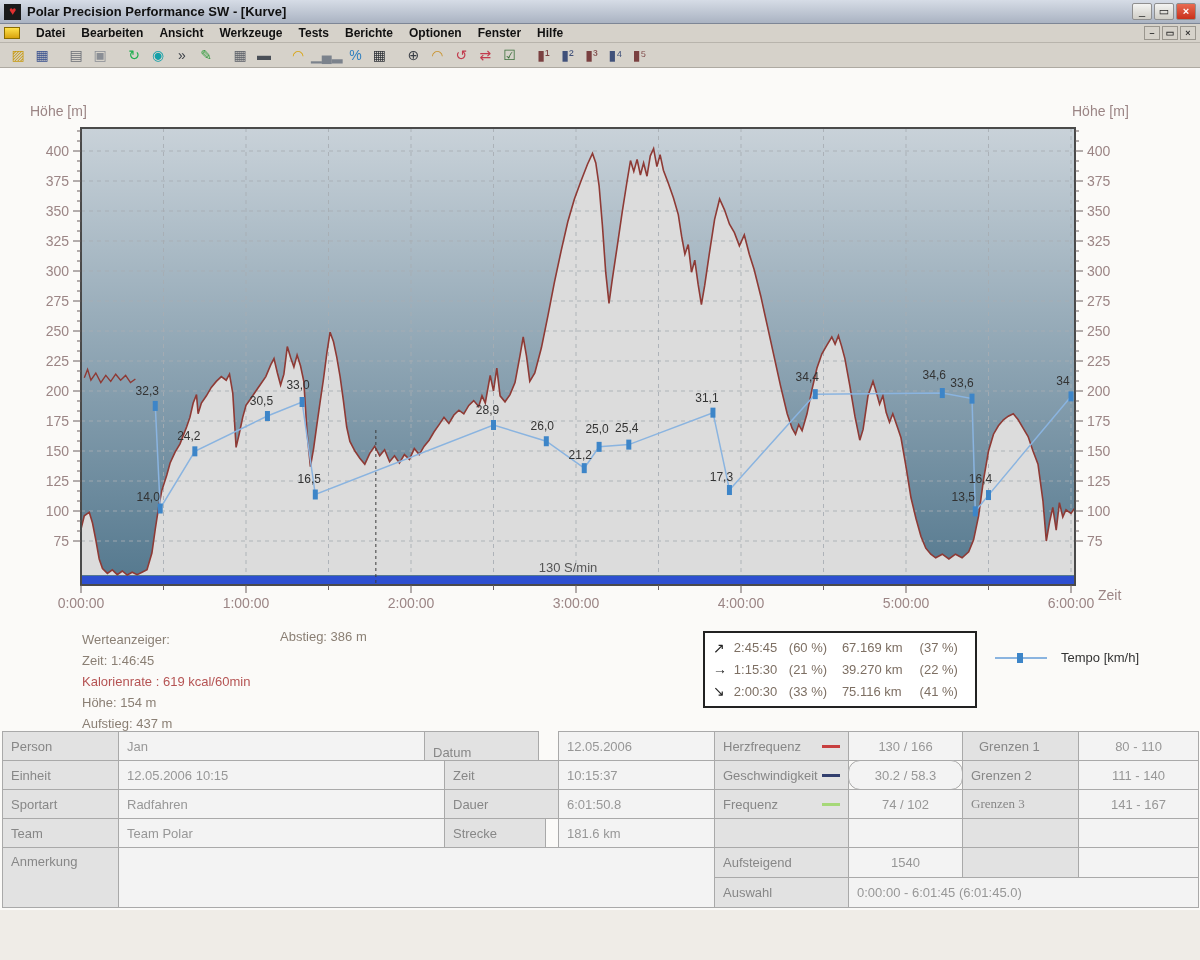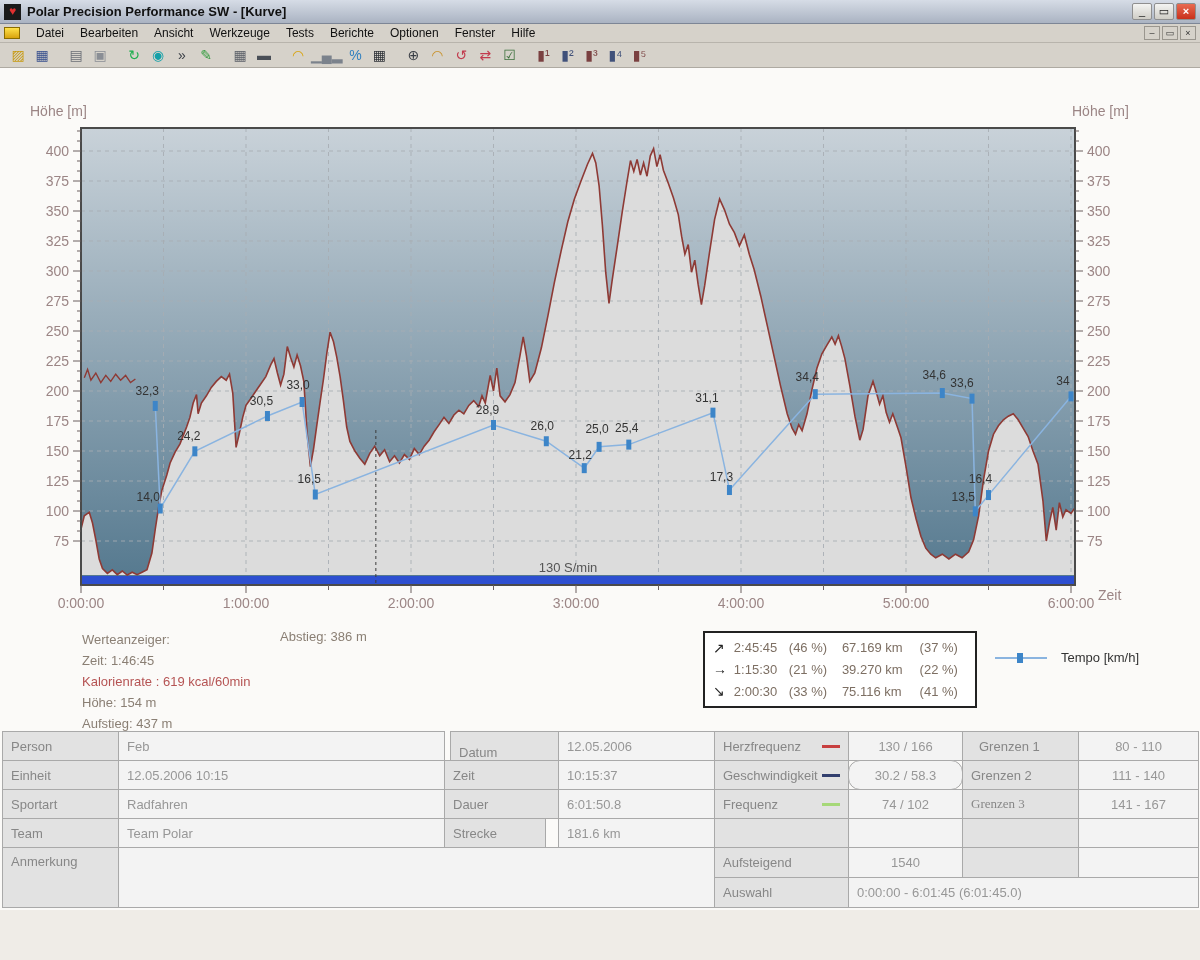--- a/index.html
+++ b/index.html
@@ -15,21 +15,21 @@
     font-size:12px; line-height:15px; text-align:center; margin-right:6px; }
   .title-text { font-size:13px; font-weight:bold; color:#111; }
   .winbtns { margin-left:auto; display:flex; gap:2px; }
   .wbtn { width:20px; height:17px; background:linear-gradient(#f4f4f2,#cfcdc6);
     border:1px solid #8f8f8f; font-size:11px; line-height:15px; text-align:center;
     color:#222; border-radius:2px; }
   .wbtn.close { background:linear-gradient(#e86b52,#c9311c); color:#fff; font-weight:bold; }
 
   .menubar { position:absolute; left:0; top:24px; width:1200px; height:19px;
     background:#d6d2ca; border-bottom:1px solid #b8b4ac; display:flex;
-    align-items:center; padding:0 4px; z-index:30; }
+    align-items:center; padding:0 4px; z-index:30;font-weight:bold; }
   .child-icon { width:16px; height:12px; background:linear-gradient(#ffe24a,#d9a40e);
     border:1px solid #8a6d00; margin-right:8px; }
   .menu-item { font-size:12px; color:#111; padding:1px 8px; }
   .mini-btns { margin-left:auto; display:flex; gap:2px; }
   .mbtn { width:16px; height:14px; background:#d6d2ca; border:1px solid #9a968e;
     font-size:9px; line-height:12px; text-align:center; color:#333; }
 
   .toolbar { position:absolute; left:0; top:43px; width:1200px; height:25px;
     background:#d6d2ca; border-bottom:1px solid #aeaaa2; display:flex;
     align-items:center; padding:0 6px; z-index:30; }
@@ -362,21 +362,21 @@
     <div class="info-red">Kalorienrate : 619 kcal/60min</div>
     <div>Höhe: 154 m</div>
     <div>Aufstieg: 437 m</div>
   </div>
   <div class="abstieg">Abstieg: 386 m</div>
 
   <div class="dir-box">
     <div class="dir-row">
       <span class="dir-arrow">↗</span>
       <span class="dir-time">2:45:45</span>
-      <span class="dir-tpct">(46 %)</span>
+      <span class="dir-tpct">(60 %)</span>
       <span class="dir-dist">67.169 km</span>
       <span class="dir-dpct">(37 %)</span>
     </div>
     <div class="dir-row">
       <span class="dir-arrow">→</span>
       <span class="dir-time">1:15:30</span>
       <span class="dir-tpct">(21 %)</span>
       <span class="dir-dist">39.270 km</span>
       <span class="dir-dpct">(22 %)</span>
     </div>
@@ -391,22 +391,22 @@
 
   <div class="tempo-legend">
     <div class="tempo-line">
       <div class="tempo-sq"></div>
     </div>
     <div class="tempo-text">Tempo [km/h]</div>
   </div>
 
   <div id="data-table">
       <div class="cell lbl" style="left: 0px; top: 0px; width: 117px; height: 30px;">Person</div>
-      <div class="cell val" style="left: 116px; top: 0px; width: 327px; height: 30px;">Feb</div>
-      <div class="cell lbl" style="left: 448px; top: 0px; width: 115px; height: 42px;">Datum</div>
+      <div class="cell val" style="left: 116px; top: 0px; width: 327px; height: 30px;">Jan</div>
+      <div class="cell lbl" style="left: 422px; top: 0px; width: 115px; height: 42px;">Datum</div>
       <div class="cell val" style="left: 556px; top: 0px; width: 157px; height: 30px;">12.05.2006</div>
       <div class="cell lbl" style="left: 712px; top: 0px; width: 135px; height: 30px;">Herzfrequenz<span class="chip" style="background: rgb(200, 64, 64);"></span></div>
       <div class="cell val center" style="left: 846px; top: 0px; width: 115px; height: 30px;">130 / 166</div>
       <div class="cell lbl" style="left: 960px; top: 0px; width: 117px; height: 30px; padding-left: 16px;">Grenzen 1</div>
       <div class="cell val center" style="left: 1076px; top: 0px; width: 121px; height: 30px;">80 - 110</div>
       <div class="cell lbl" style="left: 0px; top: 29px; width: 117px; height: 30px;">Einheit</div>
       <div class="cell val" style="left: 116px; top: 29px; width: 327px; height: 30px;">12.05.2006 10:15</div>
       <div class="cell lbl" style="left: 442px; top: 29px; width: 115px; height: 30px;">Zeit</div>
       <div class="cell val" style="left: 556px; top: 29px; width: 157px; height: 30px;">10:15:37</div>
       <div class="cell lbl" style="left: 712px; top: 29px; width: 135px; height: 30px;">Geschwindigkeit<span class="chip" style="background: rgb(50, 63, 110);"></span></div>

